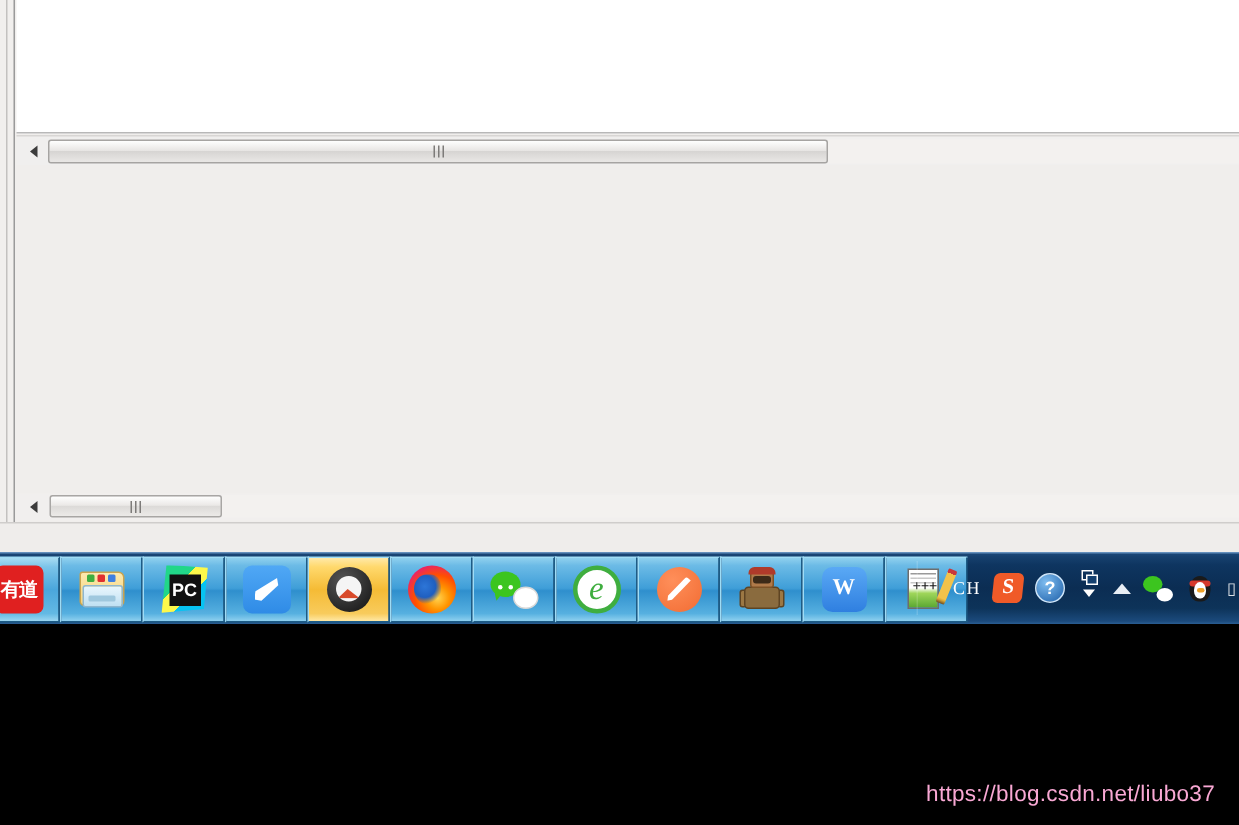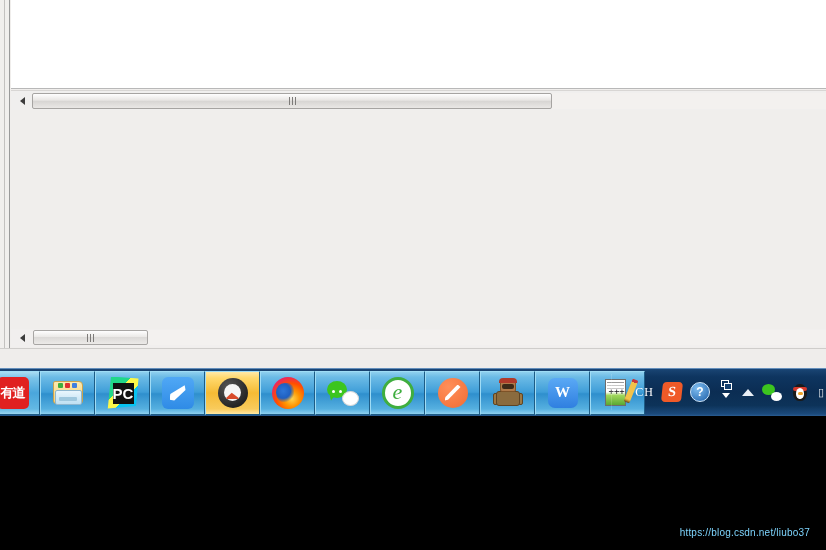--- a/index.html
+++ b/index.html
@@ -276,21 +276,21 @@
   }
   .ico-pycharm .blackbox {
     position: absolute; left: 6px; top: 6px;
     width: 21px; height: 21px;
     background: #111111;
   }
   .ico-pycharm .pc {
     position: absolute; left: 6px; top: 6px;
     width: 21px; height: 21px;
     color: #ffffff;
-    font-size: 15px;
+    font-size: 12px;
     font-weight: bold;
     display: flex; align-items: center; justify-content: center;
     font-family: "Liberation Sans", sans-serif;
   }
   
   .ico-bluepen {
     width: 32px; height: 32px;
     background: linear-gradient(to bottom, #50a8f5, #2f8be6);
     border-radius: 6px;
     position: relative;
@@ -605,22 +605,22 @@
     position: absolute;
     left: 0; top: 416px;
     width: 826px;
     height: 134px;
     background: #000000;
   }
   #watermark {
     position: absolute;
     right: 16px;
     bottom: 12px;
-    color: #7dd3fc;
-    font-size: 10px;
+    color: #f9a8d4;
+    font-size: 15px;
     font-family: "Liberation Sans", sans-serif;
     letter-spacing: 0.2px;
   }
 </style>
 </head>
 <body>
 
 <div id="app-window">
 
   <div class="win-frame-left">

